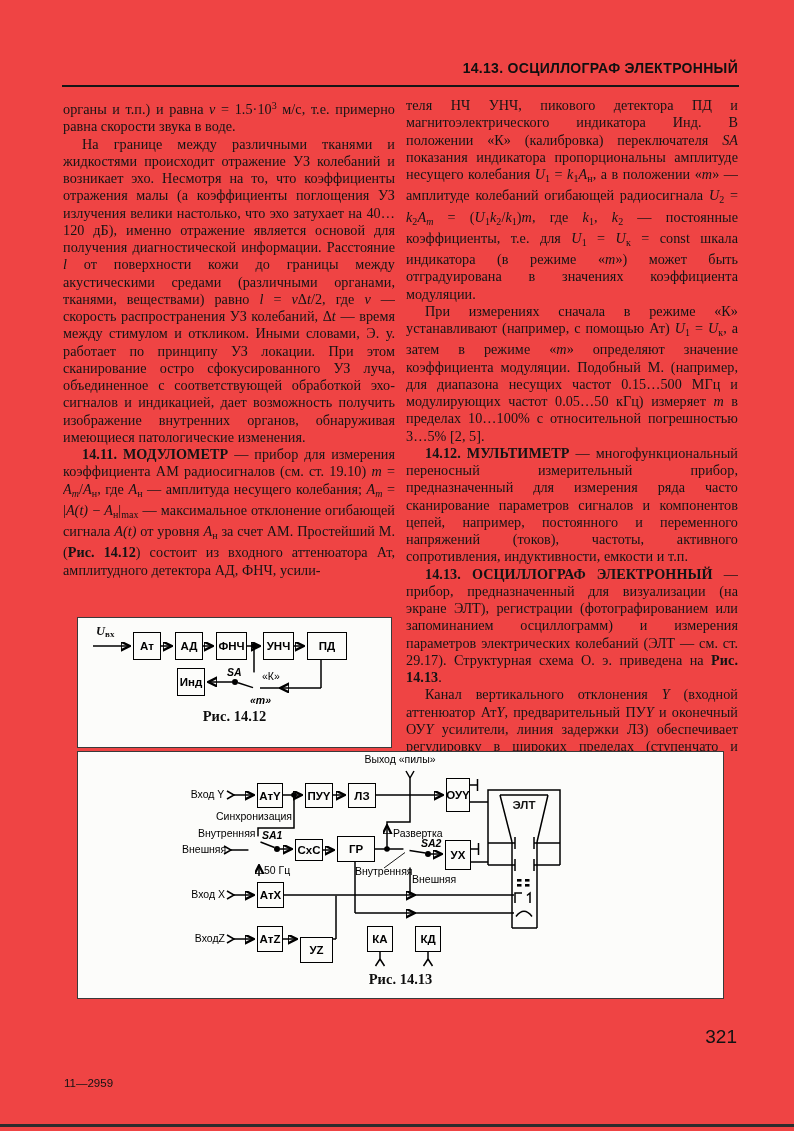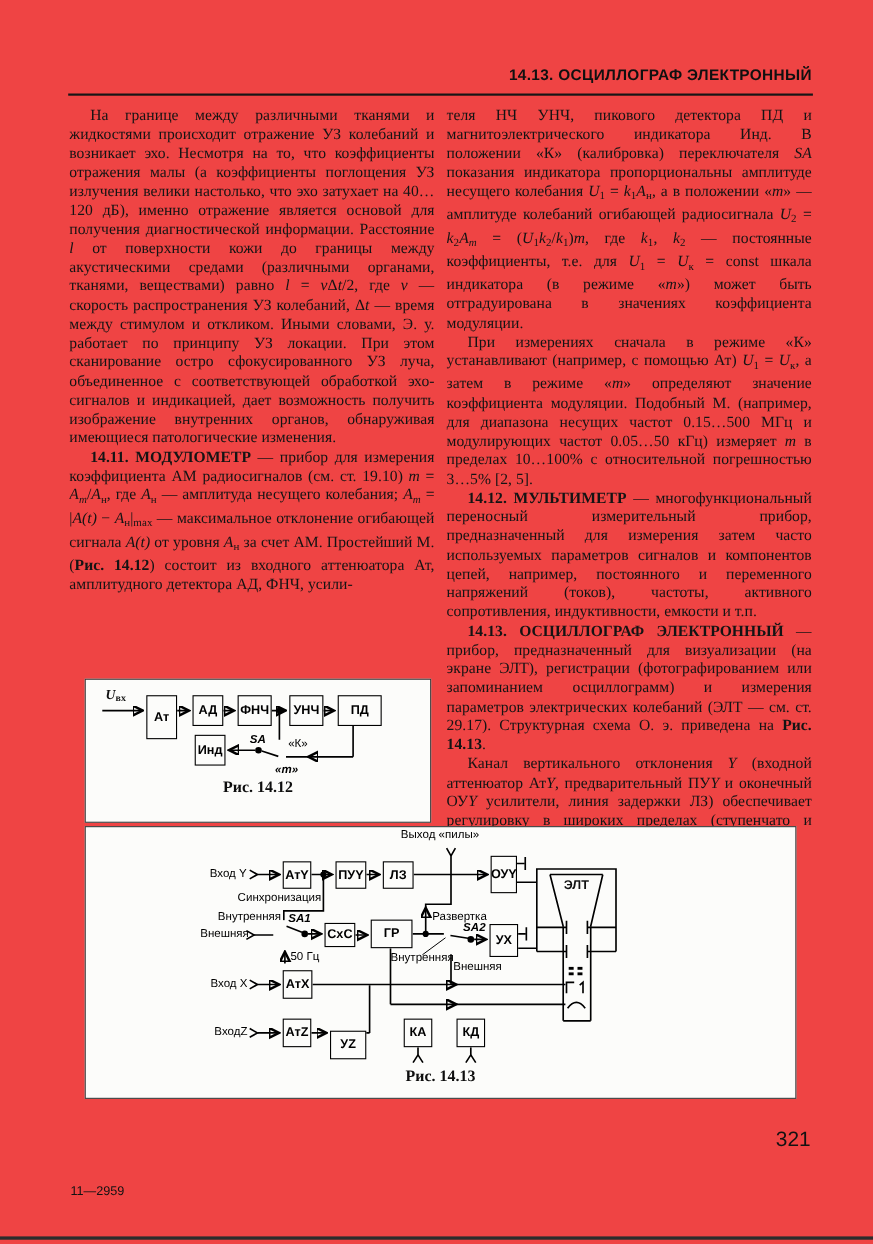--- a/index.html
+++ b/index.html
@@ -68,27 +68,28 @@
 </style>
 </head>
 <body>
 
 <div class="page">
 
   <div class="running-head">14.13. ОСЦИЛЛОГРАФ ЭЛЕКТРОННЫЙ</div>
   <div class="header-rule"></div>
 
   <div class="col col-left">
+      <p class="para"><span>органы и т.п.) и равна </span><span class="seg-i">v</span><span> = 1.5·10</span><span class="seg-sup">3</span><span> м/с, т.е. примерно равна скорости звука в воде.</span></p>
       <p class="para indent"><span>На границе между различными тканями и жидкостями происходит отражение УЗ колебаний и возникает эхо. Несмотря на то, что коэффициенты отражения малы (а коэффициенты поглощения УЗ излучения велики настолько, что эхо затухает на 40…120 дБ), именно отражение является основой для получения диагностической информации. Расстояние </span><span class="seg-i">l</span><span> от поверхности кожи до границы между акустическими средами (различными органами, тканями, веществами) равно </span><span class="seg-i">l</span><span> = </span><span class="seg-i">v</span><span>Δ</span><span class="seg-i">t</span><span>/2, где </span><span class="seg-i">v</span><span> — скорость распространения УЗ колебаний, Δ</span><span class="seg-i">t</span><span> — время между стимулом и откликом. Иными словами, Э. у. работает по принципу УЗ локации. При этом сканирование остро сфокусированного УЗ луча, объединенное с соответствующей обработкой эхо-сигналов и индикацией, дает возможность получить изображение внутренних органов, обнаруживая имеющиеся патологические изменения.</span></p>
       <p class="para indent"><span class="seg-b">14.11. МОДУЛОМЕТР</span><span> — прибор для измерения коэффициента АМ радиосигналов (см. ст. 19.10) </span><span class="seg-i">m</span><span> = </span><span class="seg-i">A</span><span class="seg-isub">m</span><span>/</span><span class="seg-i">A</span><span class="seg-sub">н</span><span>, где </span><span class="seg-i">A</span><span class="seg-sub">н</span><span> — амплитуда несущего колебания; </span><span class="seg-i">A</span><span class="seg-isub">m</span><span> = |</span><span class="seg-i">A(t)</span><span> − </span><span class="seg-i">A</span><span class="seg-sub">н</span><span>|</span><span class="seg-sub">max</span><span> — максимальное отклонение огибающей сигнала </span><span class="seg-i">A(t)</span><span> от уровня </span><span class="seg-i">A</span><span class="seg-sub">н</span><span> за счет АМ. Простейший М. (</span><span class="seg-b">Рис. 14.12</span><span>) состоит из входного аттенюатора Ат, амплитудного детектора АД, ФНЧ, усили-</span></p>
     </div>
   <div class="col col-right">
       <p class="para"><span>теля НЧ УНЧ, пикового детектора ПД и магнитоэлектрического индикатора Инд. В положении «К» (калибровка) переключателя </span><span class="seg-i">SA</span><span> показания индикатора пропорциональны амплитуде несущего колебания </span><span class="seg-i">U</span><span class="seg-sub">1</span><span> = </span><span class="seg-i">k</span><span class="seg-sub">1</span><span class="seg-i">A</span><span class="seg-sub">н</span><span>, а в положении «</span><span class="seg-i">m</span><span>» — амплитуде колебаний огибающей радиосигнала </span><span class="seg-i">U</span><span class="seg-sub">2</span><span> = </span><span class="seg-i">k</span><span class="seg-sub">2</span><span class="seg-i">A</span><span class="seg-isub">m</span><span> = (</span><span class="seg-i">U</span><span class="seg-sub">1</span><span class="seg-i">k</span><span class="seg-sub">2</span><span>/</span><span class="seg-i">k</span><span class="seg-sub">1</span><span>)</span><span class="seg-i">m</span><span>, где </span><span class="seg-i">k</span><span class="seg-sub">1</span><span>, </span><span class="seg-i">k</span><span class="seg-sub">2</span><span> — постоянные коэффициенты, т.е. для </span><span class="seg-i">U</span><span class="seg-sub">1</span><span> = </span><span class="seg-i">U</span><span class="seg-sub">к</span><span> = const шкала индикатора (в режиме «</span><span class="seg-i">m</span><span>») может быть отградуирована в значениях коэффициента модуляции.</span></p>
       <p class="para indent"><span>При измерениях сначала в режиме «К» устанавливают (например, с помощью Ат) </span><span class="seg-i">U</span><span class="seg-sub">1</span><span> = </span><span class="seg-i">U</span><span class="seg-sub">к</span><span>, а затем в режиме «</span><span class="seg-i">m</span><span>» определяют значение коэффициента модуляции. Подобный М. (например, для диапазона несущих частот 0.15…500 МГц и модулирующих частот 0.05…50 кГц) измеряет </span><span class="seg-i">m</span><span> в пределах 10…100% с относительной погрешностью 3…5% [2, 5].</span></p>
-      <p class="para indent"><span class="seg-b">14.12. МУЛЬТИМЕТР</span><span> — многофункциональный переносный измерительный прибор, предназначенный для измерения затем часто используемых параметров сигналов и компонентов цепей, например, постоянного и переменного напряжений (токов), частоты, активного сопротивления, индуктивности, емкости и т.п.</span></p>
+      <p class="para indent"><span class="seg-b">14.12. МУЛЬТИМЕТР</span><span> — многофункциональный переносный измерительный прибор, предназначенный для измерения ряда часто сканирование параметров сигналов и компонентов цепей, например, постоянного и переменного напряжений (токов), частоты, активного сопротивления, индуктивности, емкости и т.п.</span></p>
       <p class="para indent"><span class="seg-b">14.13. ОСЦИЛЛОГРАФ ЭЛЕКТРОННЫЙ</span><span> — прибор, предназначенный для визуализации (на экране ЭЛТ), регистрации (фотографированием или запоминанием осциллограмм) и измерения параметров электрических колебаний (ЭЛТ — см. ст. 29.17). Структурная схема О. э. приведена на </span><span class="seg-b">Рис. 14.13</span><span>.</span></p>
       <p class="para indent"><span>Канал вертикального отклонения </span><span class="seg-i">Y</span><span> (входной аттенюатор Ат</span><span class="seg-i">Y</span><span>, предварительный ПУ</span><span class="seg-i">Y</span><span> и оконечный ОУ</span><span class="seg-i">Y</span><span> усилители, линия задержки ЛЗ) обеспечивает регулировку в широких пределах (ступенчато и плавно) чувствительности ЭЛТ к</span></p>
     </div>
 
   <div class="fig fig1412">
     <svg width="313" height="129" viewBox="0 0 313 129">
       <defs>
         <marker id="arr1" markerWidth="7" markerHeight="7" refX="5.5" refY="3" orient="auto">
           <path d="M0,0 L6,3 L0,6 z" fill="#000" stroke="none"></path>
         </marker>
@@ -103,21 +104,21 @@
       <circle cx="176" cy="58" r="3.2" fill="#fcfcfa"></circle>
       <circle cx="178.5" cy="70.5" r="3.2" fill="#fcfcfa"></circle>
       <circle cx="157" cy="64" r="3" fill="#000" stroke="none"></circle>
       <line x1="160" y1="64.8" x2="175" y2="69.6"></line>
       <line x1="154" y1="64" x2="131" y2="64" marker-end="url(#arr1)"></line>
       <line x1="243" y1="42" x2="243" y2="70"></line>
       <line x1="243" y1="70" x2="203" y2="70" marker-end="url(#arr1)"></line>
       <line x1="203" y1="70" x2="182" y2="70"></line>
     </svg>
     <div class="uvx"><span>U</span><span class="s">вх</span></div>
-    <div class="blk" style="left:55px;top:14px;width:28px;height:40px">Ат</div>
+    <div class="blk" style="left:55px;top:14px;width:28px;height:28px">Ат</div>
     <div class="blk" style="left:97px;top:14px;width:28px;height:28px">АД</div>
     <div class="blk" style="left:138px;top:14px;width:31px;height:28px">ФНЧ</div>
     <div class="blk" style="left:185px;top:14px;width:31px;height:28px">УНЧ</div>
     <div class="blk" style="left:229px;top:14px;width:40px;height:28px">ПД</div>
     <div class="blk" style="left:99px;top:50px;width:28px;height:28px">Инд</div>
     <div class="dlabel it" style="left:149px;top:48px">SA</div>
     <div class="dlabel" style="left:184px;top:52px">«К»</div>
     <div class="dlabel it" style="left:172px;top:76px">«m»</div>
     <div class="fig-caption cap1412">Рис. 14.12</div>
   </div>

